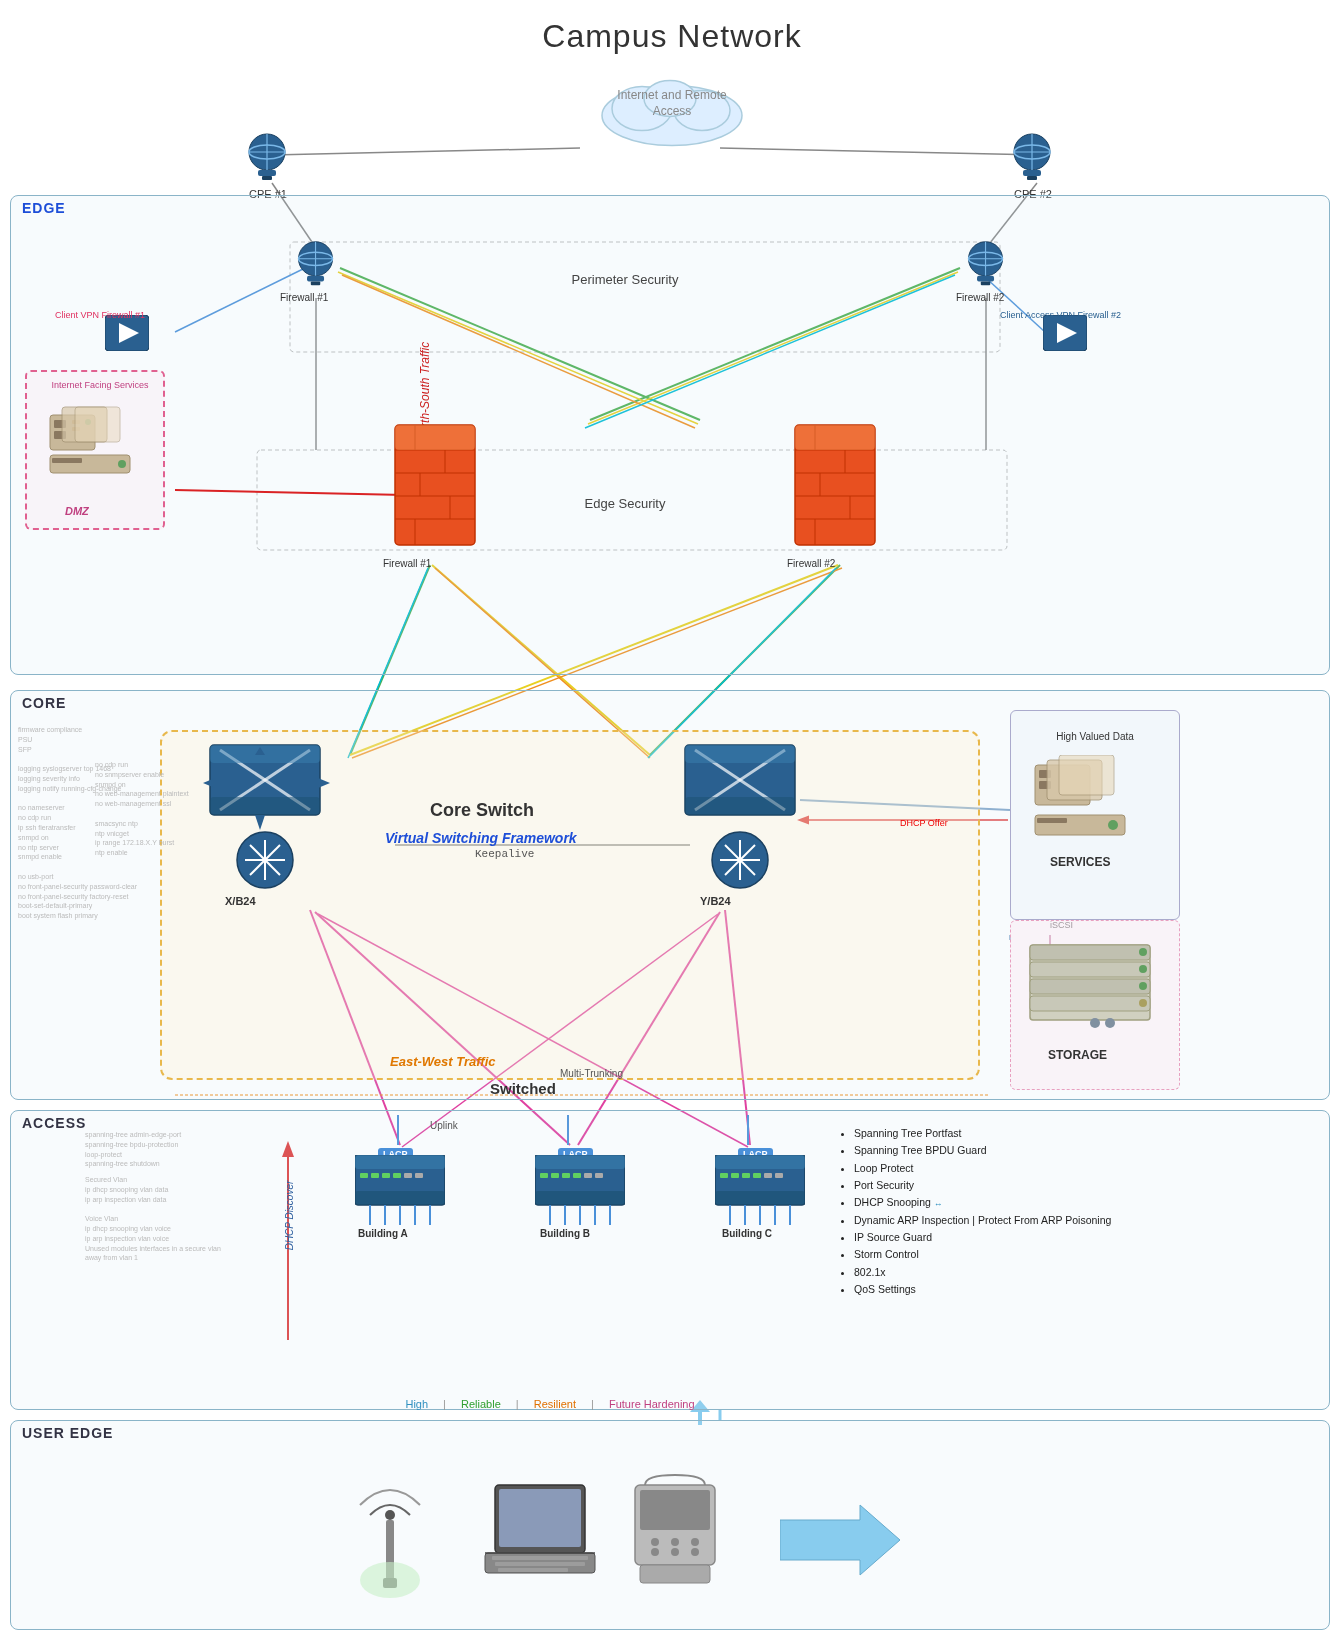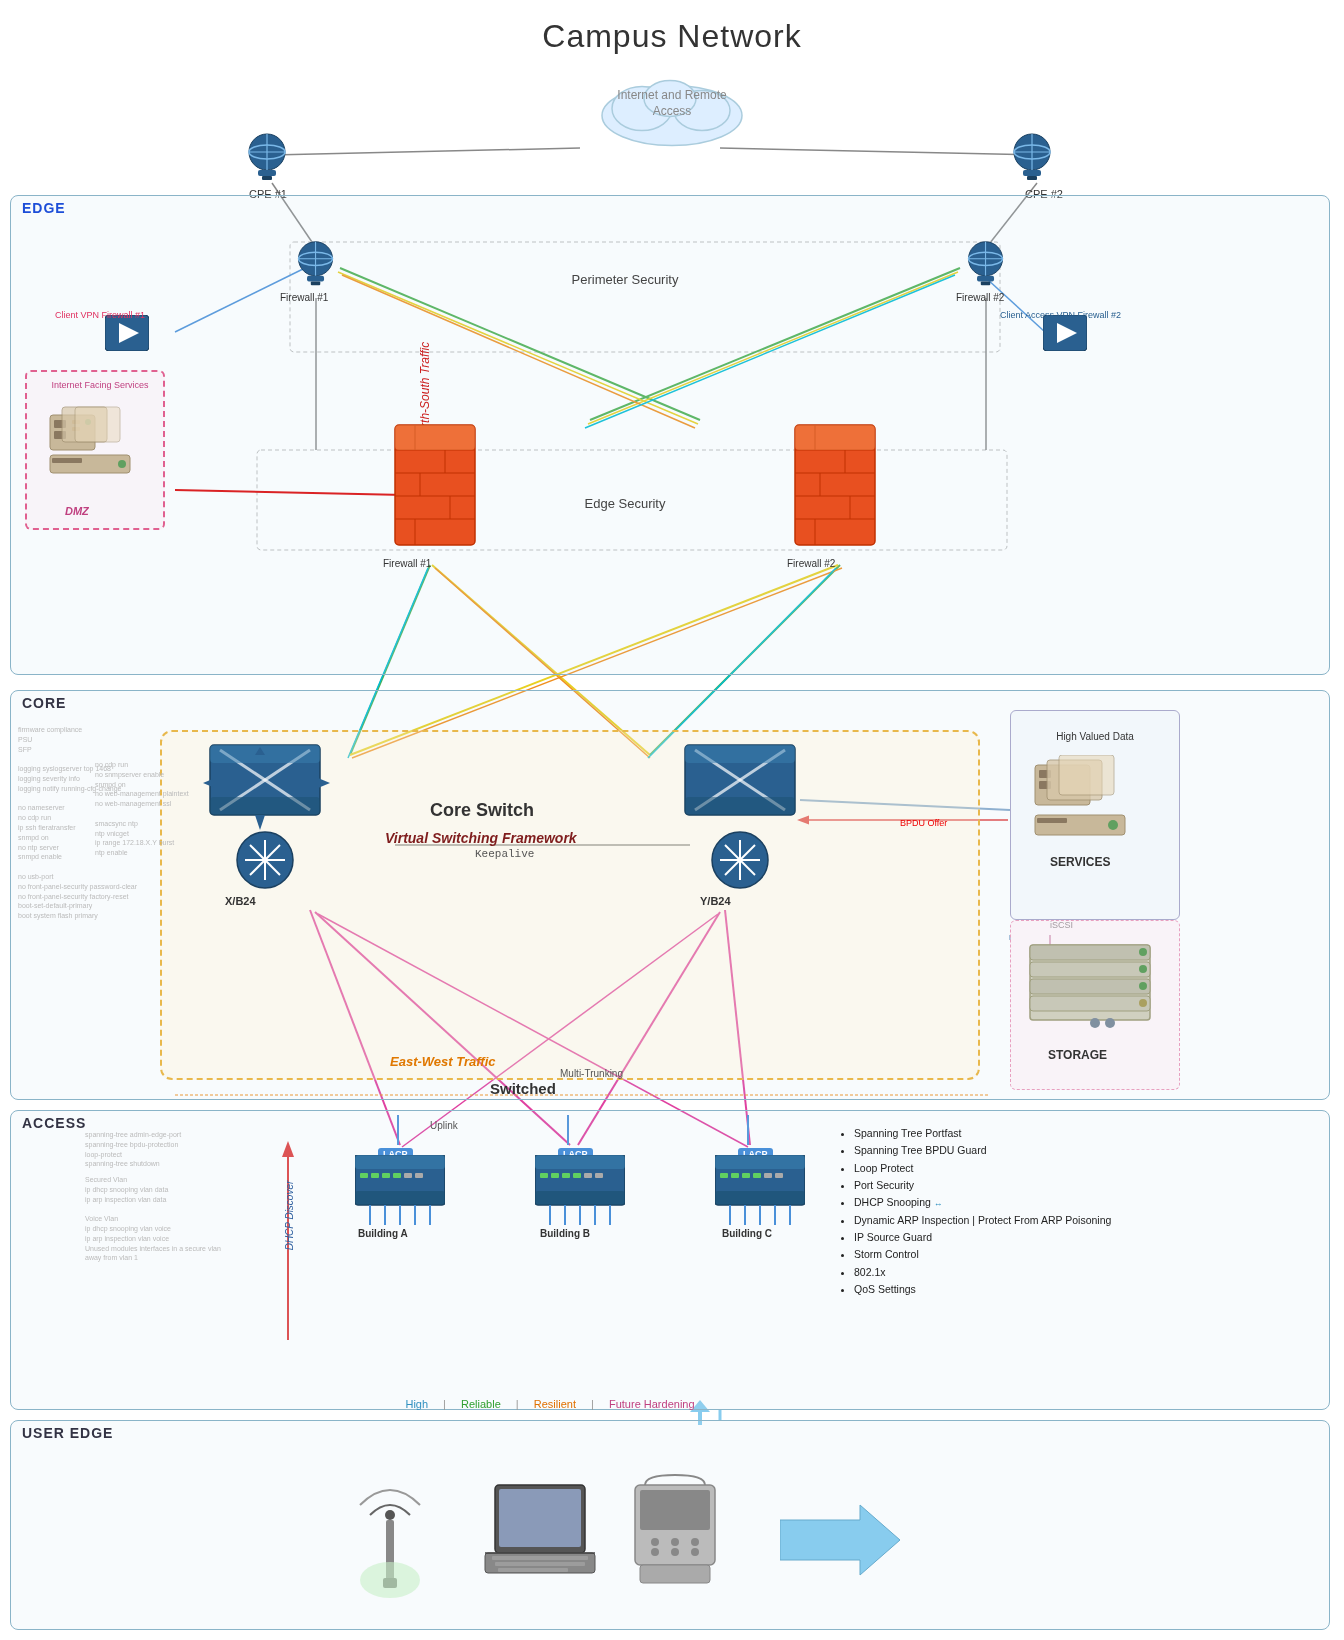--- a/index.html
+++ b/index.html
@@ -266,21 +266,21 @@
       position: absolute;
       font-size: 15px;
       font-weight: bold;
       color: #333;
     }
 
     .vsf-label {
       position: absolute;
       font-size: 14px;
       font-weight: bold;
-      color: #7f1d1d;
+      color: #1d4ed8;
       font-style: italic;
     }
 
     .core-switch-label {
       position: absolute;
       font-size: 18px;
       font-weight: bold;
       color: #333;
     }
 
@@ -415,21 +415,21 @@
 <div style="position:absolute;top:130px;left:1005px;width:55px;height:55px;">
   <svg viewBox="0 0 55 55" xmlns="http://www.w3.org/2000/svg">
     <circle cx="27" cy="22" r="18" fill="#2a6090" stroke="#1a4060" stroke-width="1"></circle>
     <ellipse cx="27" cy="22" rx="18" ry="7" fill="none" stroke="#7ab8e8" stroke-width="1.5"></ellipse>
     <line x1="27" y1="4" x2="27" y2="40" stroke="#7ab8e8" stroke-width="1.2"></line>
     <line x1="9" y1="22" x2="45" y2="22" stroke="#7ab8e8" stroke-width="1.2"></line>
     <rect x="18" y="40" width="18" height="6" rx="2" fill="#2a6090"></rect>
     <rect x="22" y="46" width="10" height="4" rx="1" fill="#1a4060"></rect>
   </svg>
 </div>
-<div class="device-label" style="top:188px;left:1003px;width:60px;text-align:right;">CPE #2</div>
+<div class="device-label" style="top:188px;left:1003px;width:60px;text-align:center;">CPE #2</div>
 
 <div class="section-box edge-box"></div>
 <div class="section-label" style="top:200px;left:22px;font-size:14px;font-weight:bold;color:#1d4ed8;">EDGE</div>
 
 <div style="position:absolute;top:238px;left:290px;width:52px;height:52px;">
   <svg viewBox="0 0 55 55" xmlns="http://www.w3.org/2000/svg">
     <circle cx="27" cy="22" r="18" fill="#2a6090" stroke="#1a4060" stroke-width="1"></circle>
     <ellipse cx="27" cy="22" rx="18" ry="7" fill="none" stroke="#7ab8e8" stroke-width="1.5"></ellipse>
     <line x1="27" y1="4" x2="27" y2="40" stroke="#7ab8e8" stroke-width="1.2"></line>
     <line x1="9" y1="22" x2="45" y2="22" stroke="#7ab8e8" stroke-width="1.2"></line>
@@ -595,21 +595,21 @@
     <rect x="14" y="15" width="12" height="8" rx="1" fill="#8a7860"></rect>
     <rect x="14" y="26" width="12" height="8" rx="1" fill="#8a7860"></rect>
     <rect x="22" y="5" width="55" height="40" rx="3" fill="#d8c8aa" stroke="#a09070" stroke-width="1" opacity="0.8"></rect>
     <rect x="34" y="0" width="55" height="40" rx="3" fill="#e8d8ba" stroke="#a09070" stroke-width="1" opacity="0.6"></rect>
     <rect x="10" y="60" width="90" height="20" rx="3" fill="#c8b89a" stroke="#a09070" stroke-width="1"></rect>
     <rect x="12" y="63" width="30" height="5" rx="1" fill="#8a7860"></rect>
     <circle cx="88" cy="70" r="5" fill="#60a060"></circle>
   </svg>
 </div>
 <div class="diag-label-bold" style="top:855px;left:1050px;font-size:12px;font-weight:bold;color:#333;">SERVICES</div>
-<div class="pink-text" style="top:818px;left:900px;font-size:9px;color:#e00;">BPDU Offer</div>
+<div class="pink-text" style="top:818px;left:900px;font-size:9px;color:#e00;">DHCP Offer</div>
 
 <div class="diag-label" style="top:920px;left:1050px;font-size:9px;color:#888;">iSCSI</div>
 
 <div class="storage-box"></div>
 
 <div style="position:absolute;top:935px;left:1025px;width:140px;height:100px;">
   <svg viewBox="0 0 140 100" xmlns="http://www.w3.org/2000/svg">
 
     <rect x="5" y="10" width="120" height="75" rx="3" fill="#d0d0c0" stroke="#a0a080" stroke-width="1.5"></rect>
     <rect x="5" y="10" width="120" height="15" rx="3" fill="#c0c0b0" stroke="#a0a080" stroke-width="1"></rect>

